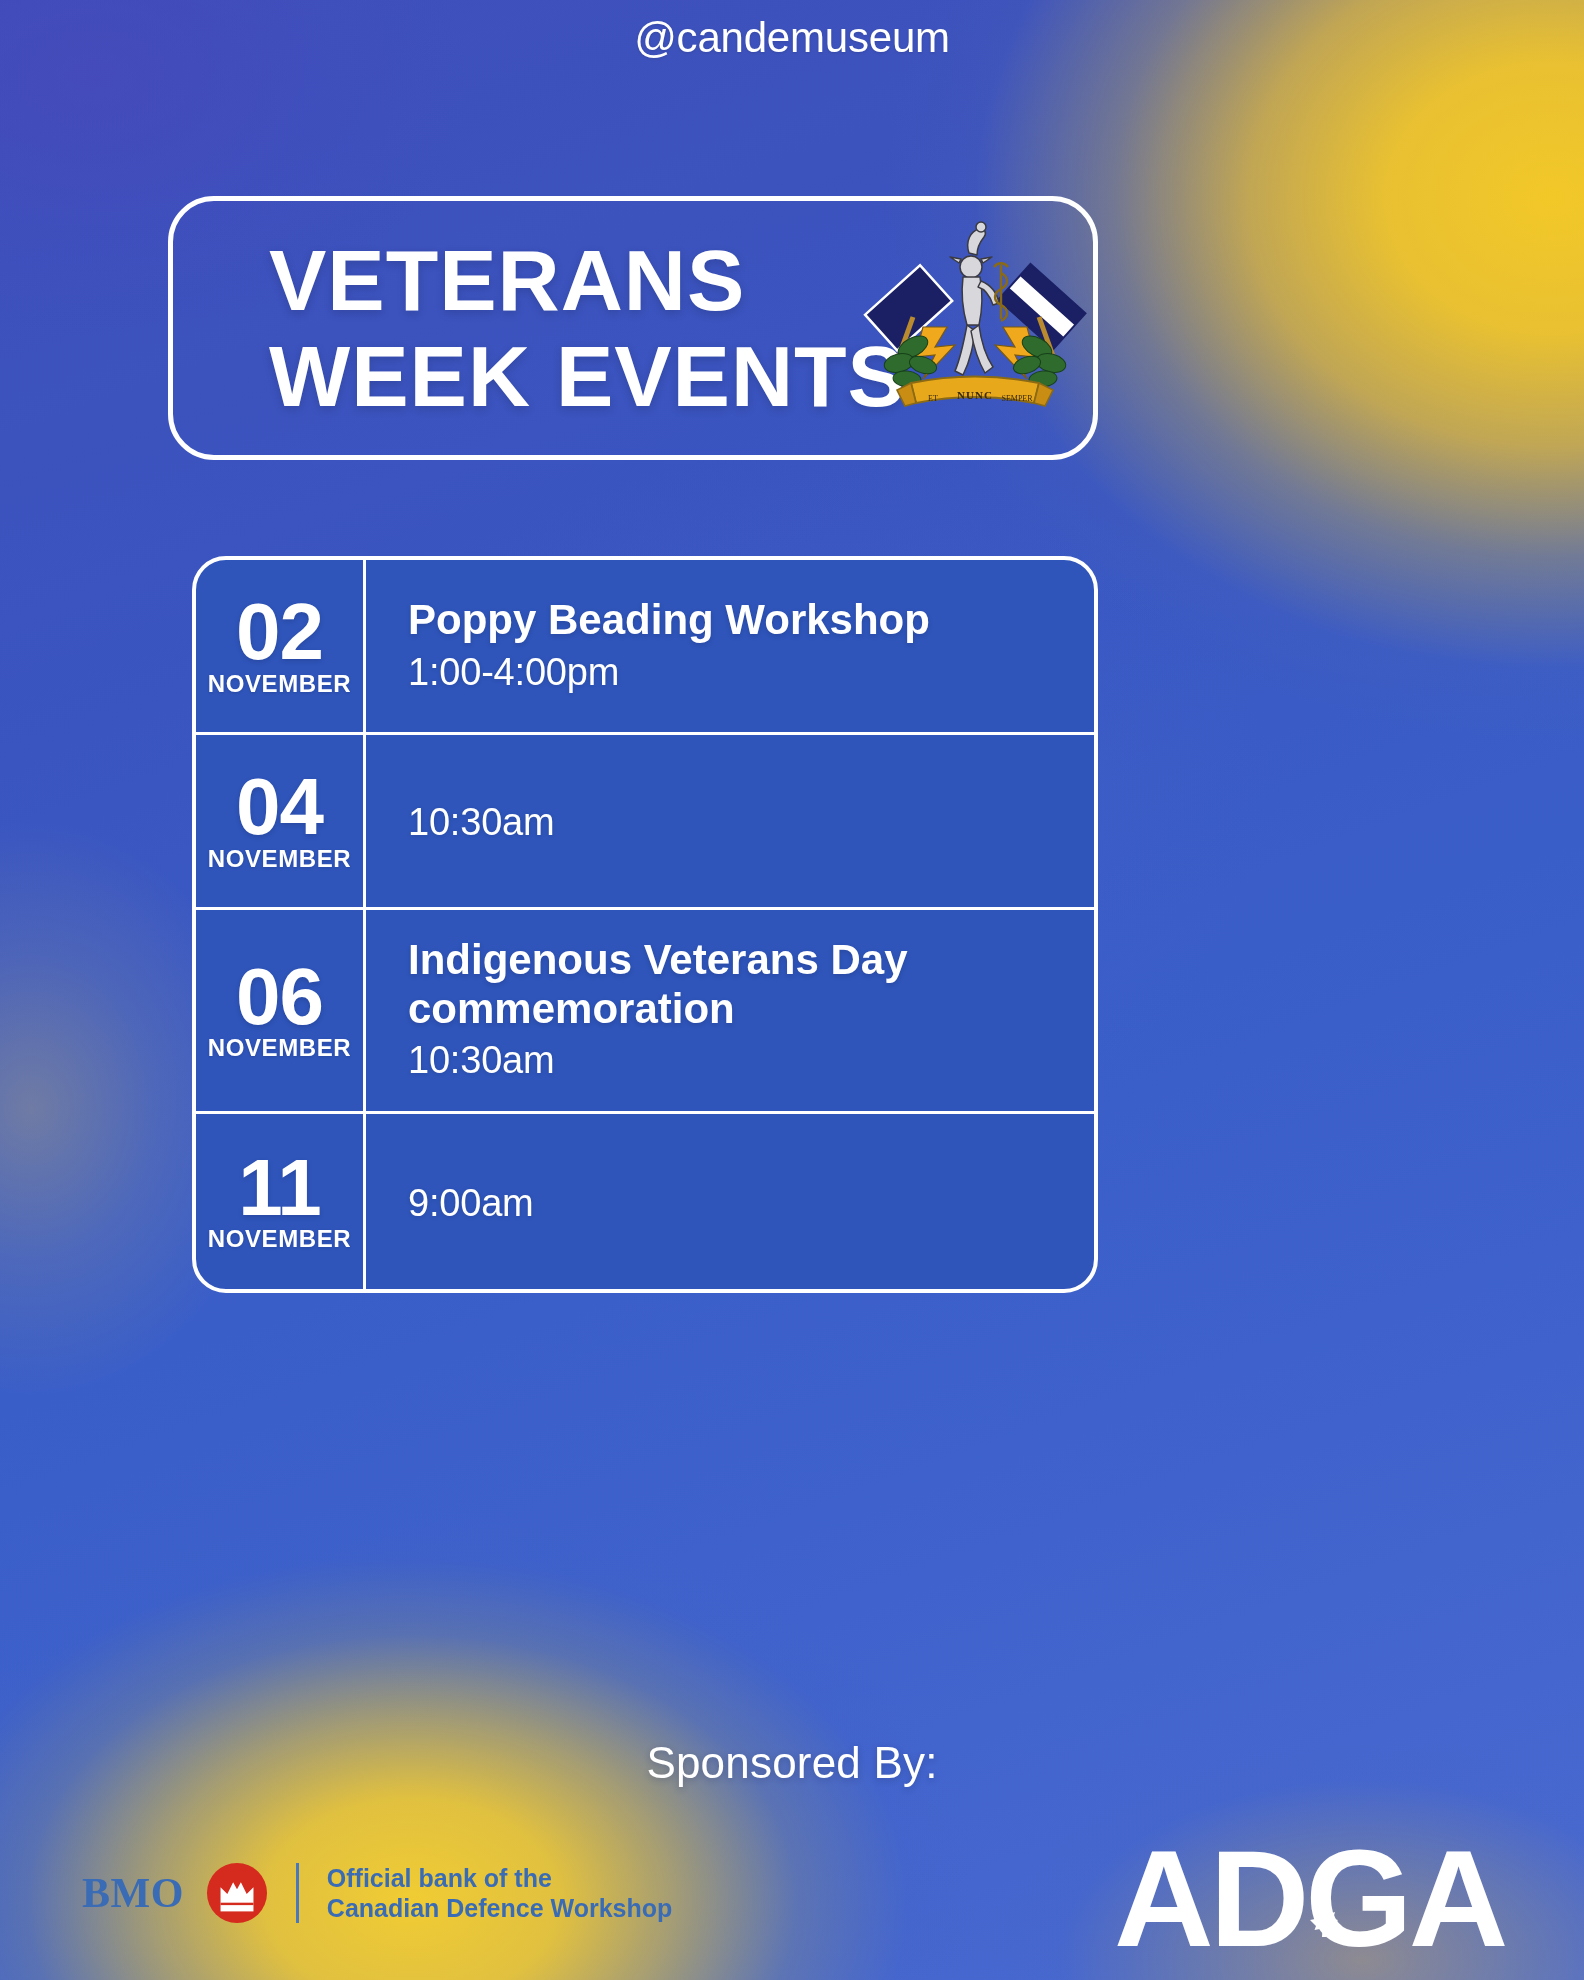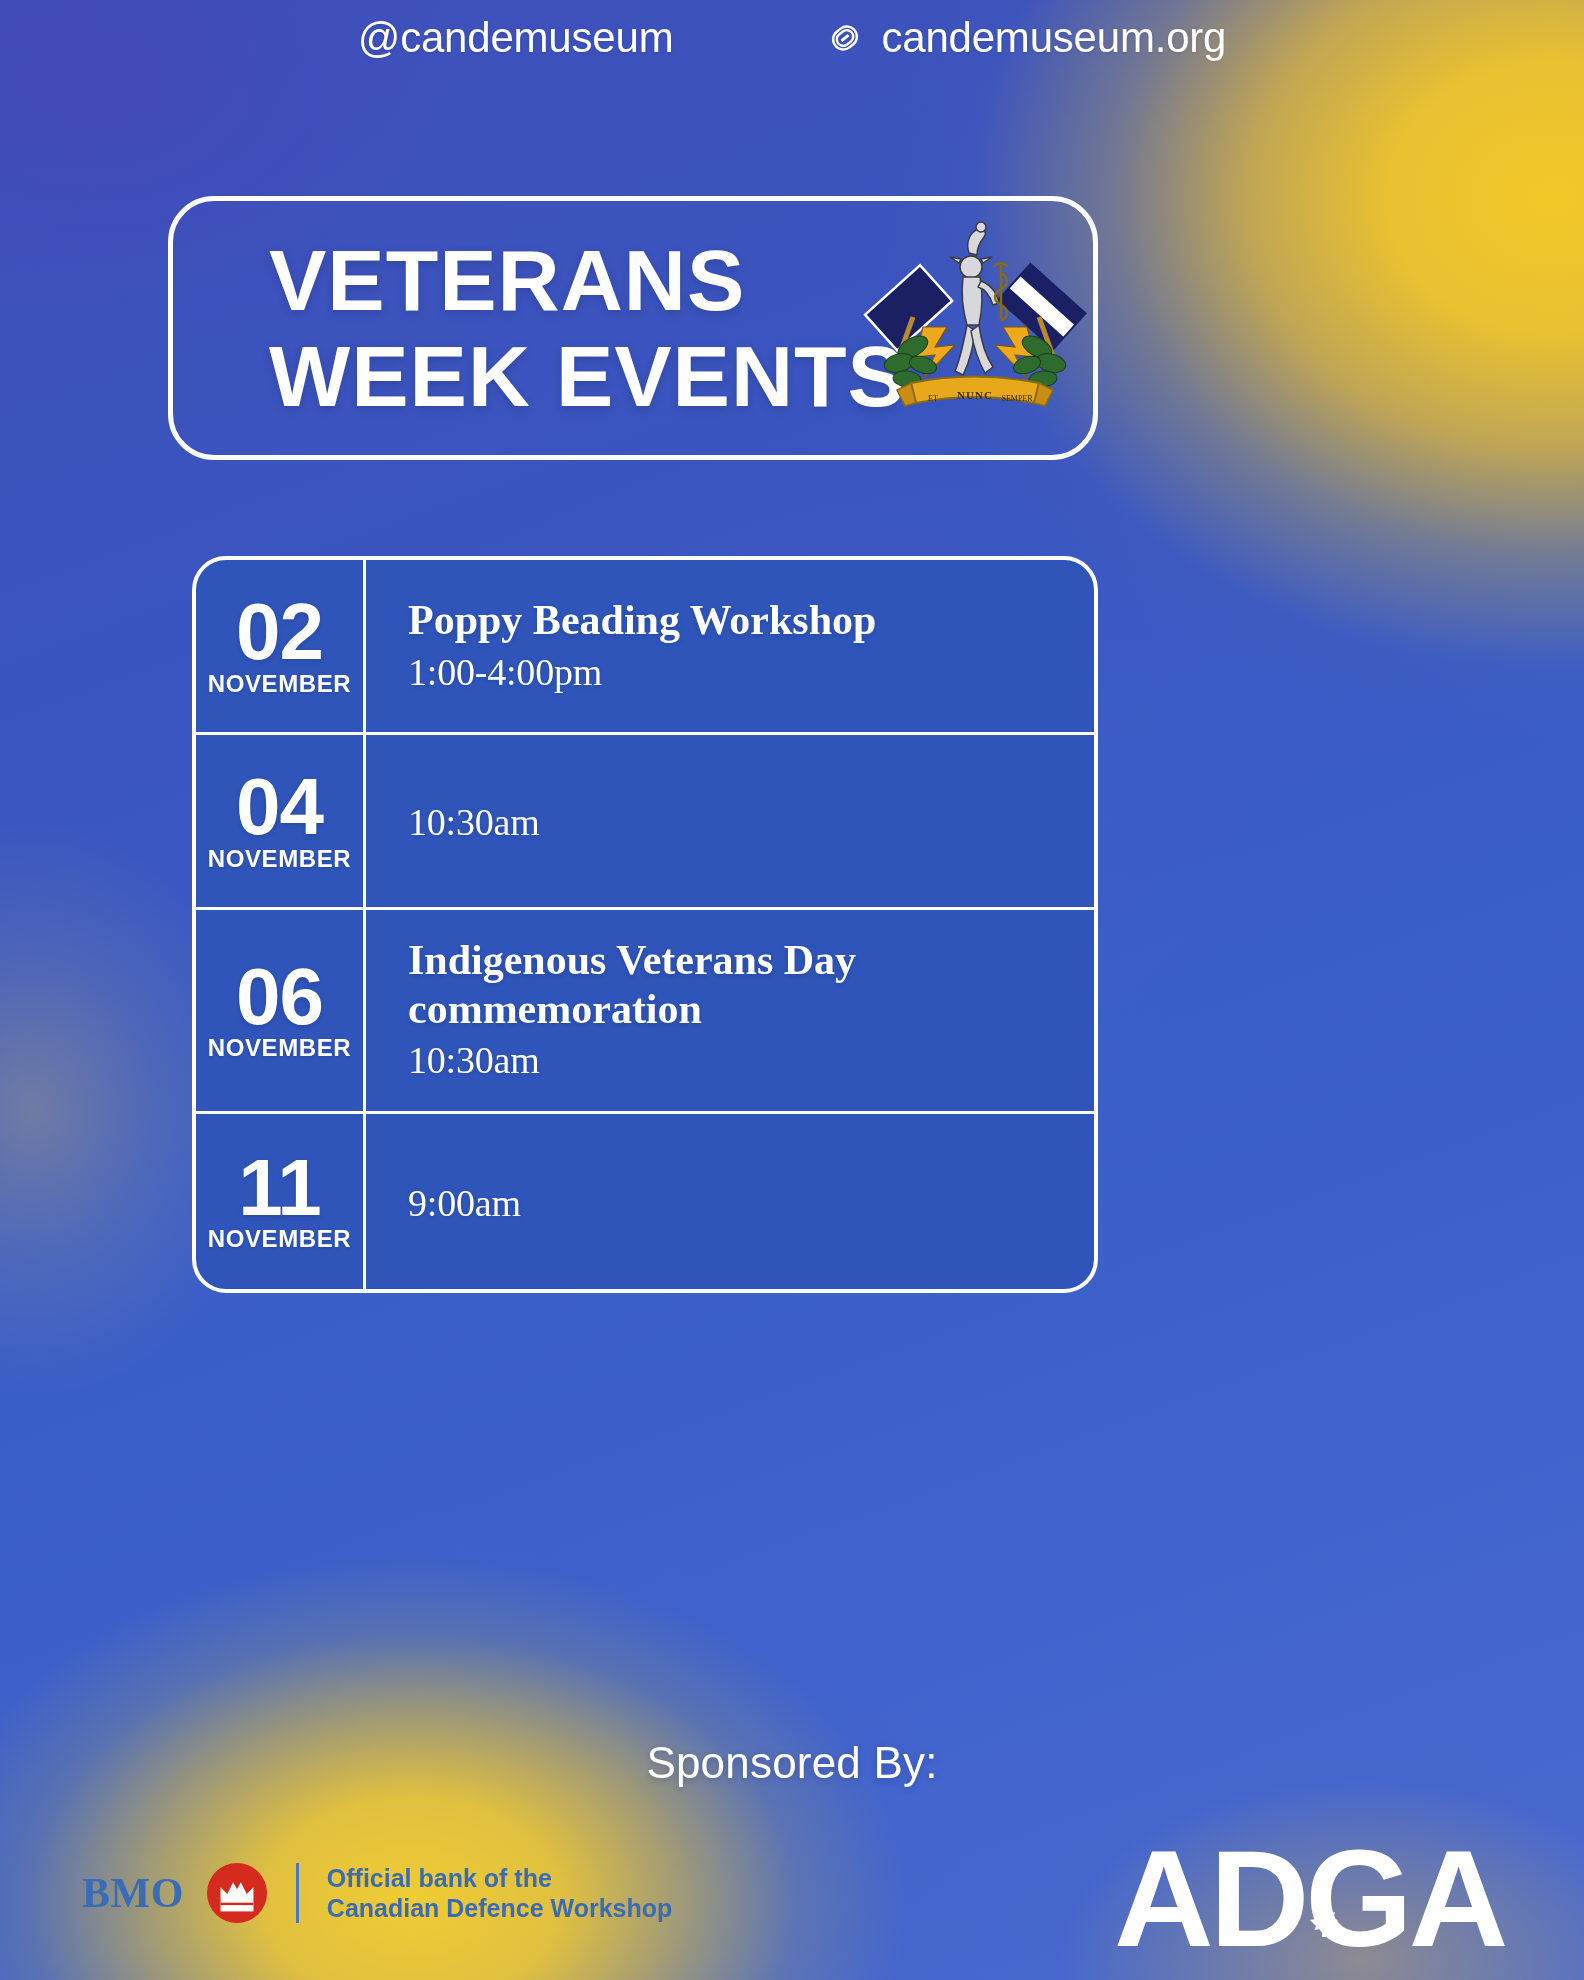--- a/index.html
+++ b/index.html
@@ -117,21 +117,21 @@
     letter-spacing:-1px;
     text-shadow:0 2px 5px rgba(15,25,60,.20);
   }
   .month {
     color:#ffffff; font-size:24px; font-weight:700;
     letter-spacing:.6px; margin-top:0;
     text-shadow:0 1px 3px rgba(15,25,60,.20);
   }
   .info-cell {
     flex:1; padding:26px 30px 26px 42px;
-    display:flex; flex-direction:column; justify-content:center;font-family:Liberation Serif, serif;
+    display:flex; flex-direction:column; justify-content:center;
   }
   .ev-title {
     color:#ffffff; font-size:42px; font-weight:700; line-height:1.16;
     text-shadow:0 2px 5px rgba(15,25,60,.20);
   }
   .ev-time {
     color:#ffffff; font-size:38px; font-weight:400; line-height:1.25;
     margin-top:4px; letter-spacing:-.2px;
     text-shadow:0 1px 4px rgba(15,25,60,.18);
   }
@@ -172,30 +172,20 @@
 </div>
 
 <div id="page">
 
   <div class="handles">
 
     <div class="handle">
       <span>@candemuseum</span>
     </div>
 
-    <div class="handle">
-      <svg class="link-ico" viewBox="0 0 48 48">
-        <g transform="rotate(-38 24 24)" fill="none" stroke="#ffffff" stroke-width="2.6">
-          <rect x="10.5" y="13" width="27" height="22" rx="11"></rect>
-          <rect x="14.5" y="17" width="19" height="14" rx="7"></rect>
-          <path d="M19 24h10" stroke-width="3.2"></path>
-        </g>
-      </svg>
-      <span>candemuseum.org</span>
-    </div>
 
   </div>
 
   <div class="title-card">
     <div class="title-text">
       <span>VETERANS</span>
       <span>WEEK EVENTS</span>
     </div>
 
     <svg class="crest" viewBox="0 0 248 210">

